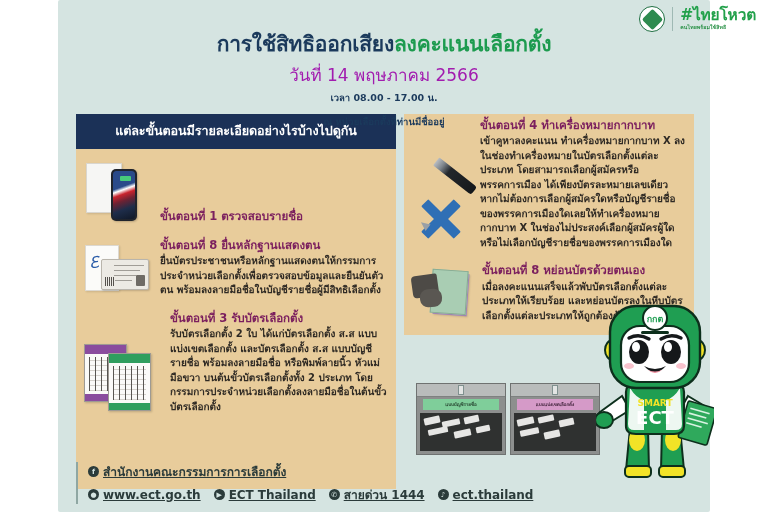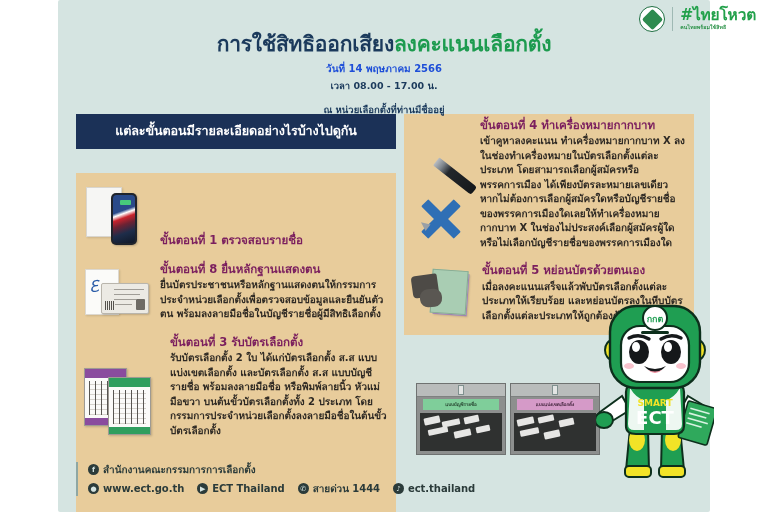--- a/index.html
+++ b/index.html
@@ -85,23 +85,23 @@
   .main-title {
     font-size: 21px;
     font-weight: 700;
     line-height: 1.18;
     color: #1b3a5c;
     letter-spacing: -0.2px;
   }
   .main-title .accent { color: #1d9b4f; }
   .sub-date {
     margin-top: 4px;
-    font-size: 10px;
-    font-weight: 700;
-    color: #1d4ed8;
+    font-size: 17px;
+    font-weight: 400;
+    color: #a21caf;
   }
   .sub-time {
     margin-top: 2px;
     font-size: 9.5px;
     font-weight: 700;
     color: #1b3a5c;
   }
   .sub-place {
     margin-top: 9px;
     font-size: 9.5px;
@@ -130,21 +130,21 @@
     font-weight: 700;
     text-align: center;
     padding: 7px 6px 8px;
     letter-spacing: -0.1px;
   }
 
   .panel {
     background: #e8cc9b;
     padding: 10px 8px 12px 8px;
   }
-  .panel-left { min-height: 340px; margin-top: 24px; }
+  .panel-left { min-height: 340px; }
   .panel-right { min-height: 206px; padding-top: 4px; }
 
   
   .step {
     display: flex;
     align-items: flex-end;
     gap: 8px;
     margin-bottom: 13px;
   }
   .step:last-child { margin-bottom: 0; }
@@ -417,24 +417,25 @@
   .f-ico {
     width: 11px; height: 11px; border-radius: 50%;
     background: #2b3b3a;
     color: #d5e4e1;
     font-size: 7px; font-weight: 700;
     display: flex; align-items: center; justify-content: center;
     flex: 0 0 auto;
     font-family: "DejaVu Sans", sans-serif;
   }
   .f-txt {
-    font-size: 10px;
+    font-size: 12px;
     font-weight: 700;
     color: #2b3b3a;
     letter-spacing: -0.05px;
+    text-decoration: underline;
   }
 </style>
 </head>
 <body>
 
 <div id="poster">
 
   <div class="page-bg"></div>
 
   <div class="brand-lockup">
@@ -540,21 +541,21 @@
 
       <div class="step">
         <div class="step-art">
           <div class="art-hand">
             <div class="slip"></div>
             <div class="sleeve"></div>
             <div class="fingers"></div>
           </div>
         </div>
         <div class="step-body">
-          <div class="step-title">ขั้นตอนที่ 5 หย่อนบัตรด้วยตนเอง</div>
+          <div class="step-title">ขั้นตอนที่ 8 หย่อนบัตรด้วยตนเอง</div>
           <div class="step-desc">เมื่อลงคะแนนเสร็จแล้วพับบัตรเลือกตั้งแต่ละประเภทให้เรียบร้อย และหย่อนบัตรลงในหีบบัตรเลือกตั้งแต่ละประเภทให้ถูกต้องด้วยตนเอง</div>
         </div>
       </div>
 
     </div>
   </div>
 
   <div class="photo-strip">
     <div class="photo-box list">
       <div class="top-rail"></div>

